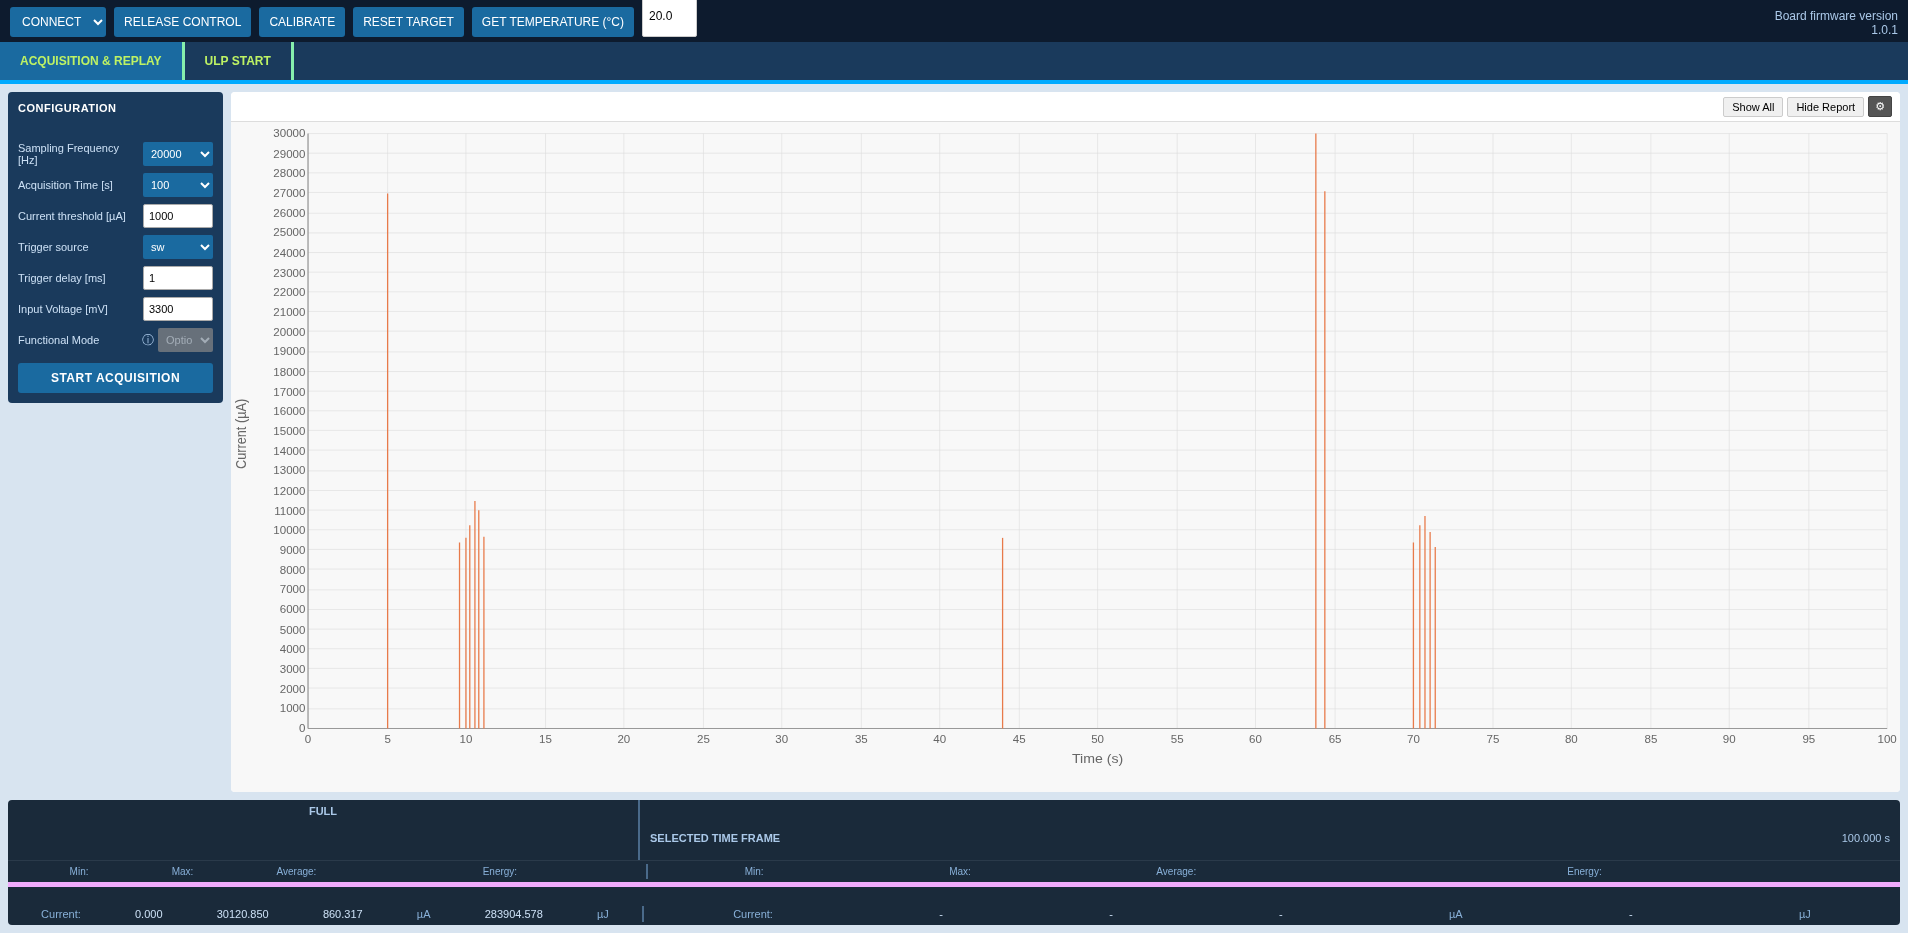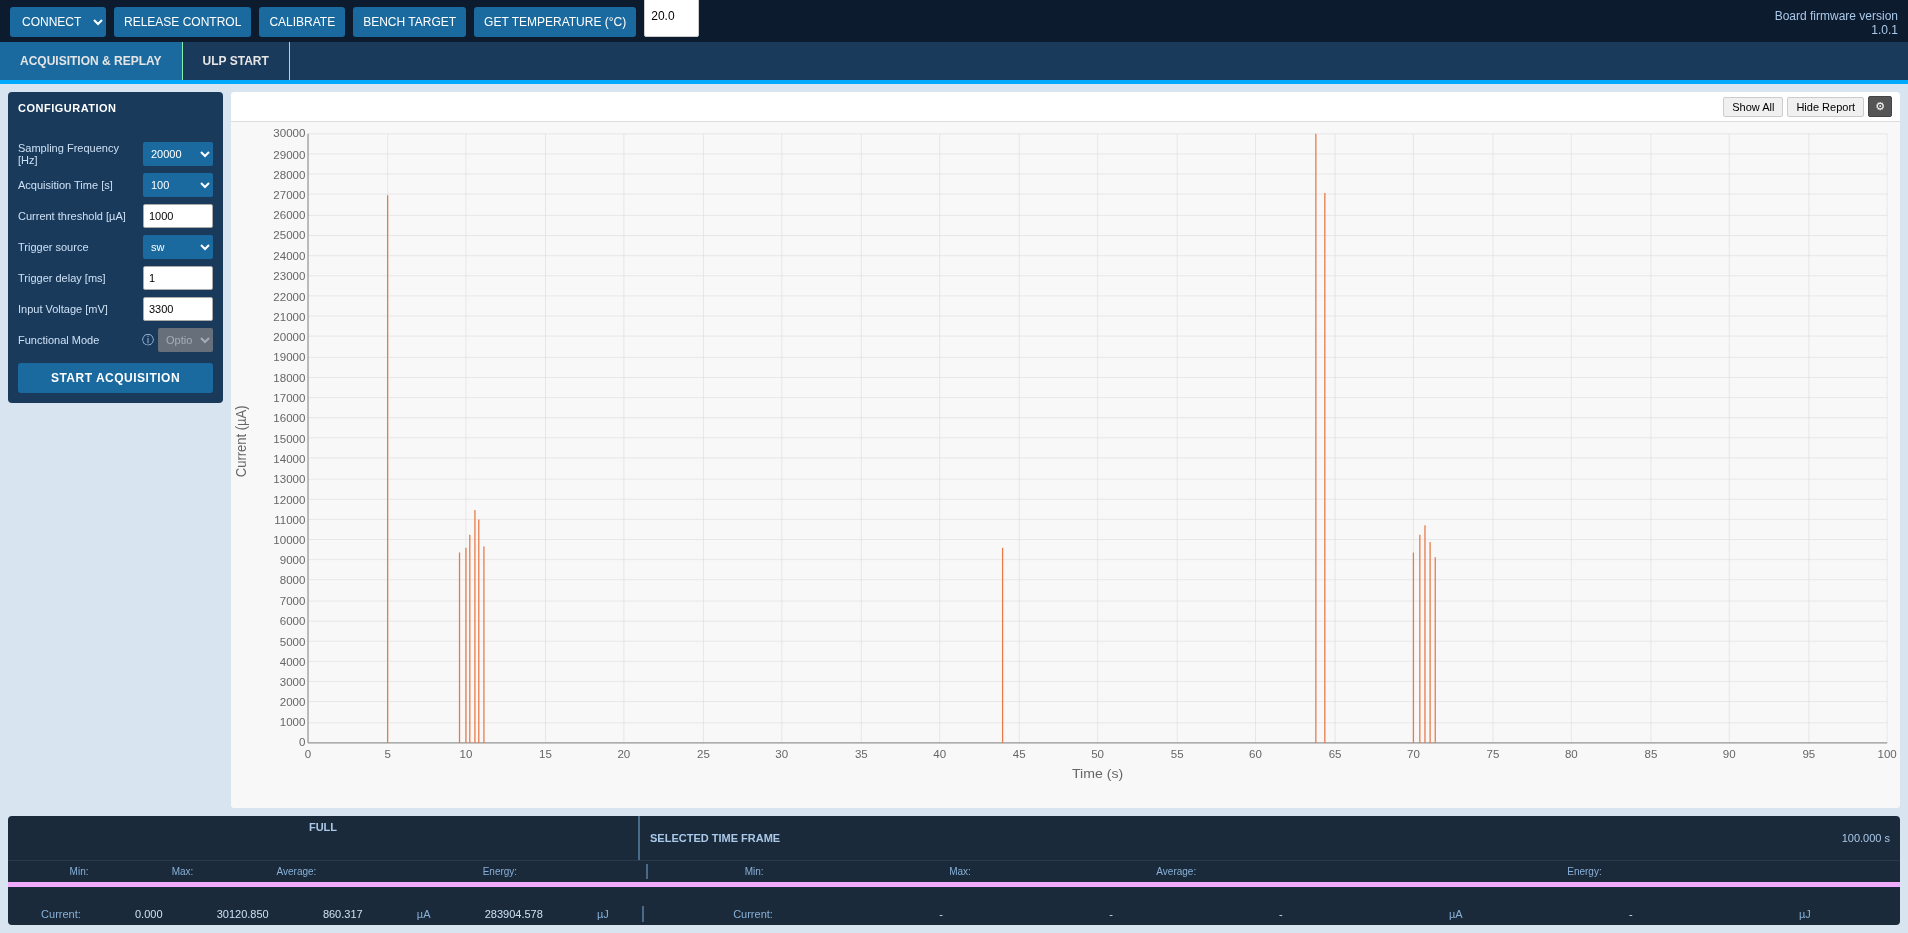--- a/index.html
+++ b/index.html
@@ -54,25 +54,25 @@
     
     #tabbar {
       background: #1a3a5c;
       display: flex;
       height: 38px;
     }
     .tab {
       padding: 0 20px;
       display: flex;
       align-items: center;
-      color: #e5e5e5;
+      color: #bef264;
       font-size: 12px;
       font-weight: bold;
       cursor: pointer;
-      border-right: 1px solid #86efac;
+      border-right: 3px solid #86efac;
     }
     .tab.active {
       background: #1a6aa0;
     }
 
     
     #accent-line {
       height: 4px;
       background: #00aaff;
     }
@@ -235,21 +235,21 @@
   </style>
 </head>
 <body>
 
 <div id="toolbar">
   <select class="toolbar-select">
     <option>CONNECT</option>
   </select>
   <button class="toolbar-btn">RELEASE CONTROL</button>
   <button class="toolbar-btn">CALIBRATE</button>
-  <button class="toolbar-btn">BENCH TARGET</button>
+  <button class="toolbar-btn">RESET TARGET</button>
   <button class="toolbar-btn">GET TEMPERATURE (°C)</button>
   <input class="temp-input" type="text" value="20.0" style="">
   <div class="firmware-info">
     <div>Board firmware version</div>
     <div>1.0.1</div>
   </div>
 </div>
 
 <div id="tabbar">
   <div class="tab active">ACQUISITION &amp; REPLAY</div>
@@ -478,21 +478,21 @@
           </g>
         </svg>
       </div>
     </div>
   </div>
 
   <div id="data-table">
 
     <div style="display:flex; border-bottom: 1px solid #2a3a4a;">
       <div style="flex:1; text-align:center; padding:5px; color:#aac8e8; font-size:11px; font-weight:bold; border-right:2px solid #4a6a8a;">FULL</div>
-      <div style="flex:2; display:flex; align-items:center; justify-content:space-between; padding:16px 10px;">
+      <div style="flex:2; display:flex; align-items:center; justify-content:space-between; padding:16px 10px;margin-top:16px;">
         <span style="color:#aac8e8; font-size:11px; font-weight:bold;">SELECTED TIME FRAME</span>
         <span style="color:#aac8e8; font-size:11px;">100.000 s</span>
       </div>
     </div>
 
     <div style="display:flex; border-bottom:5px solid #f0abfc; padding: 3px 16px;">
       <div style="flex:1; display:flex; justify-content:space-around; border-right:2px solid #4a6a8a; font-size:10px; color:#88b0d8; padding: 2px 4px;">
         <span>Min:</span>
         <span>Max:</span>
         <span>Average:</span>

